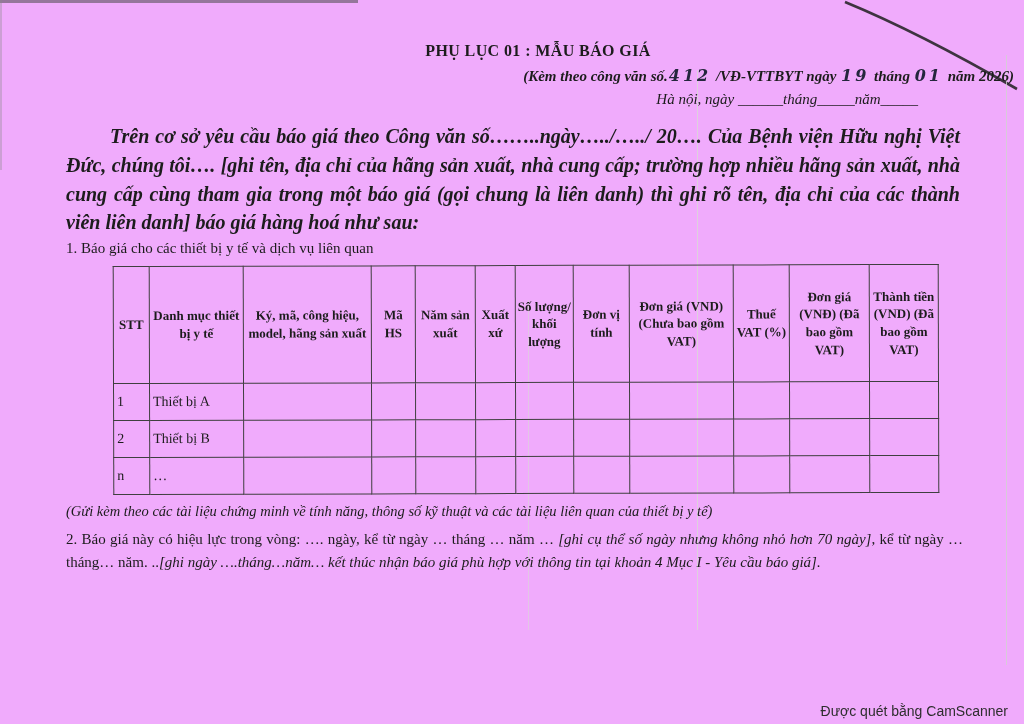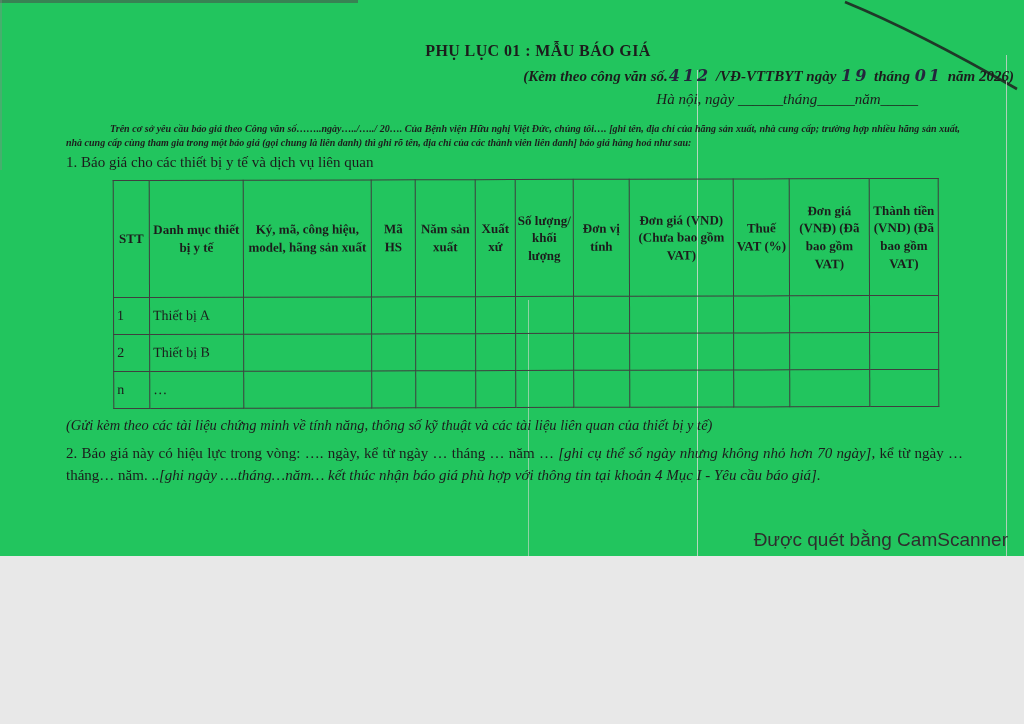--- a/index.html
+++ b/index.html
@@ -1,51 +1,51 @@
 <!DOCTYPE html>
 <html><head>
 <meta charset="utf-8">
 <style>
   html,body{margin:0;padding:0;background:#e8e8e8;}
-  .screen{position:relative;width:1024px;height:556px;background:#22c55e;overflow:hidden;
+  .screen{position:relative;width:1024px;height:724px;background:#f0abfc;overflow:hidden;
           font-family:"Liberation Serif", serif;color:#1c1c1c;}
   
   .top-edge{position:absolute;left:0;top:0;width:358px;height:3px;background:#4a4a4a;opacity:.55;}
   .left-edge{position:absolute;left:0;top:0;width:2px;height:170px;background:#8a8a8a;opacity:.35;}
   .corner-svg{position:absolute;left:0;top:0;pointer-events:none;}
   .crease{position:absolute;width:1px;background:#d9d9d4;opacity:.8;}
   .crease.c1{left:697px;top:70px;height:560px;}
   .crease.c2{left:528px;top:300px;height:330px;opacity:.6;}
   .crease.c3{left:1006px;top:55px;height:610px;background:#d2d2cf;}
   
   .doc{position:absolute;left:62px;top:0;width:952px;padding-top:42px;}
   .title{text-align:center;font-size:16px;font-weight:bold;letter-spacing:.4px;}
   .subtitle{text-align:right;font-size:15px;font-weight:bold;font-style:italic;margin-top:6px;}
   .hw{font-style:italic;font-weight:bold;color:#24263d;letter-spacing:3px;font-size:16px;
       font-family:"DejaVu Serif", serif;padding:0 1px;}
   .date-line{text-align:right;padding-right:96px;font-style:italic;font-size:15px;margin-top:6px;}
   .heading{text-align:center;font-size:15.5px;font-weight:bold;margin-top:9px;letter-spacing:.3px;}
   .recipient{text-align:center;font-size:15.5px;font-weight:bold;margin-top:9px;}
   .intro{width:894px;margin:14px 0 0 4px;text-align:justify;font-style:italic;font-weight:bold;
-         font-size:10px;line-height:1.44;text-indent:44px;}
+         font-size:20px;line-height:1.44;text-indent:44px;}
   .section1{font-size:15px;margin-top:3px;margin-left:4px;}
   table.quote{border-collapse:collapse;table-layout:fixed;margin:8px 0 0 51px;width:825px;
               transform:rotate(-0.15deg);}
   table.quote th, table.quote td{border:1px solid #3f3f3f;overflow:hidden;}
   table.quote th{font-size:13px;font-weight:bold;text-align:center;vertical-align:middle;
                  padding:2px 2px;height:112px;line-height:1.35;}
   table.quote td{font-size:14px;height:36px;vertical-align:middle;padding:0 0 0 3px;text-align:left;}
   .note{font-style:italic;font-size:14.5px;margin-top:9px;margin-left:4px;width:900px;}
   .section2{font-size:15px;line-height:1.5;margin-top:8px;margin-left:4px;width:897px;text-align:justify;}
   .section2 .br{font-style:italic;}
   .stamp{position:absolute;left:455px;top:669px;width:170px;height:22px;overflow:hidden;
          color:#a33127;font-weight:bold;font-size:15px;font-family:"DejaVu Sans", sans-serif;}
   .stamp span{display:inline-block;margin-right:9px;transform:translateY(2px);}
   .footer-bar{position:absolute;right:16px;bottom:5px;font-family:"Liberation Sans", sans-serif;
-              font-size:19px;color:#2e2e2e;}
+              font-size:14px;color:#2e2e2e;}
 </style>
 </head>
 <body>
 
 <div class="screen">
 
   <div class="top-edge"></div>
   <div class="left-edge"></div>
   <svg class="corner-svg" width="1024" height="724">
     <path d="M845,2 Q918,32 1017,89" stroke="#1f1f1f" stroke-width="2.6" fill="none" opacity="0.85"></path>

